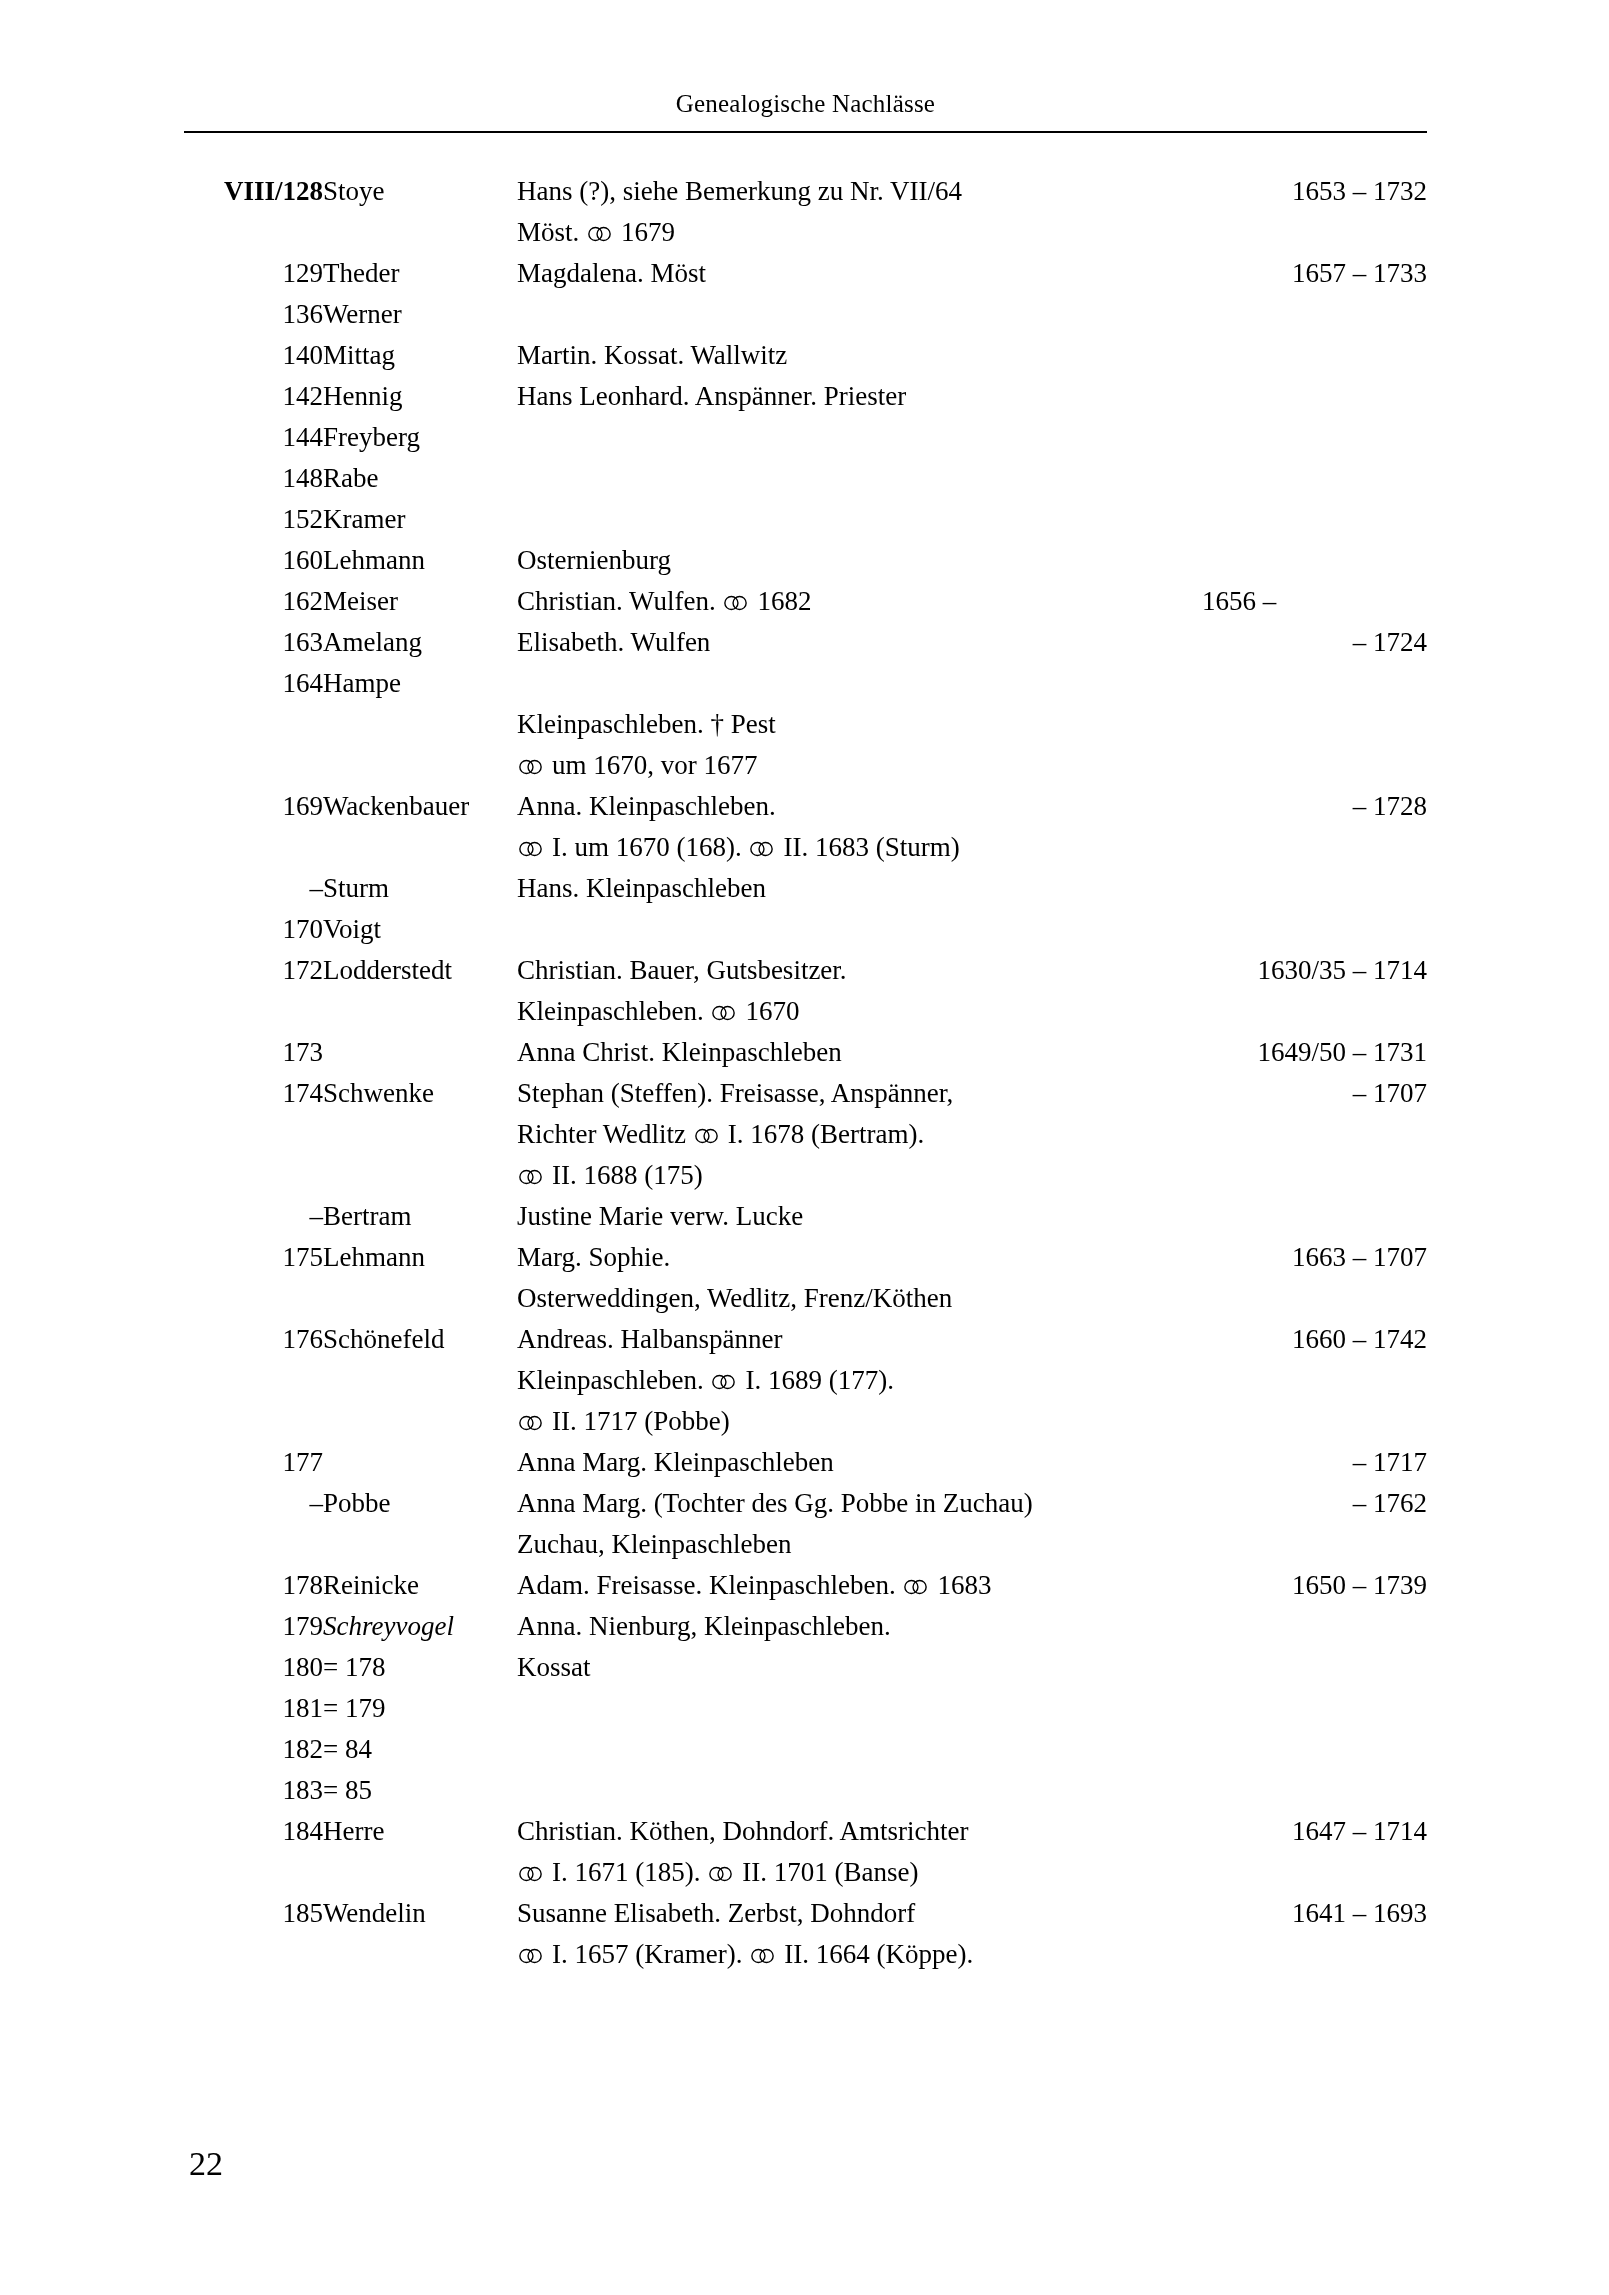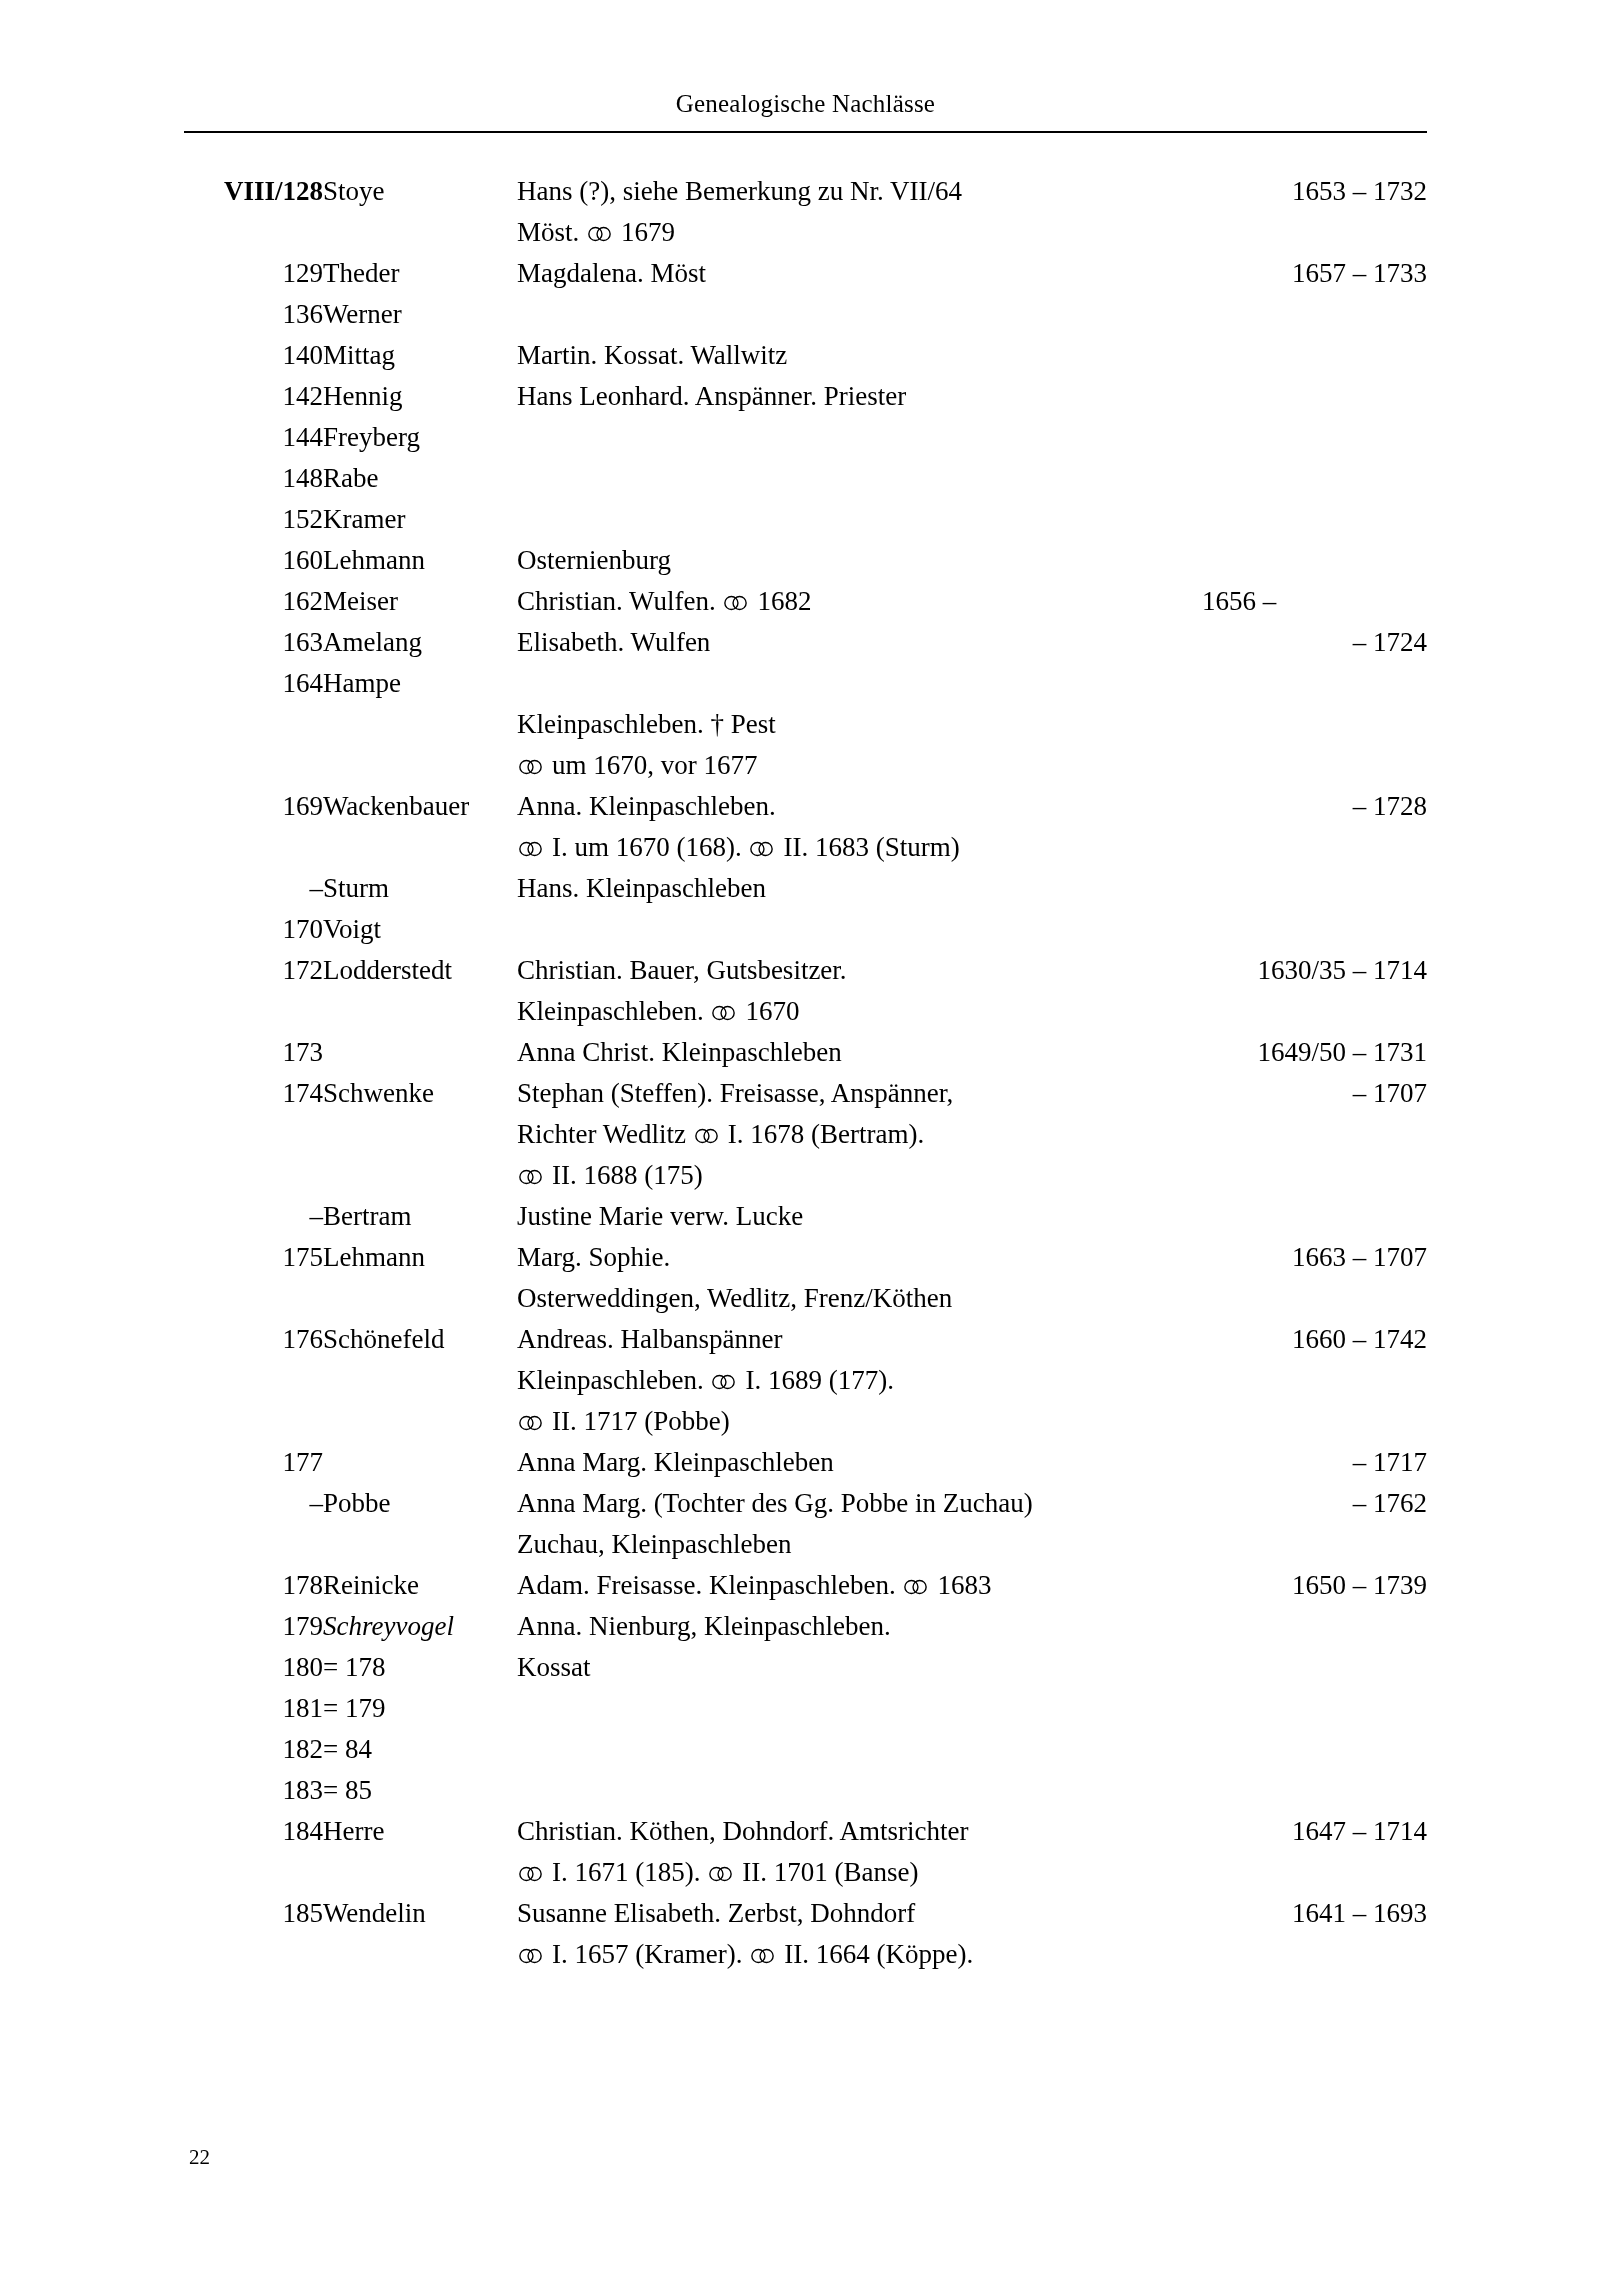--- a/index.html
+++ b/index.html
@@ -92,21 +92,21 @@
     vertical-align: -1.7px;
     margin: 0 2.5px 0 0.8px;
   }
   .oo svg { display: block; }
 
   
   .folio {
     position: absolute;
     left: 189px;
     top: 2145px;
-    font-size: 21px;
+    font-size: 34px;
   }
 </style>
 </head>
 <body>
 
 <div class="page">
 
   <div class="running-head">Genealogische Nachlässe</div>
 
   <div class="head-rule"></div>

